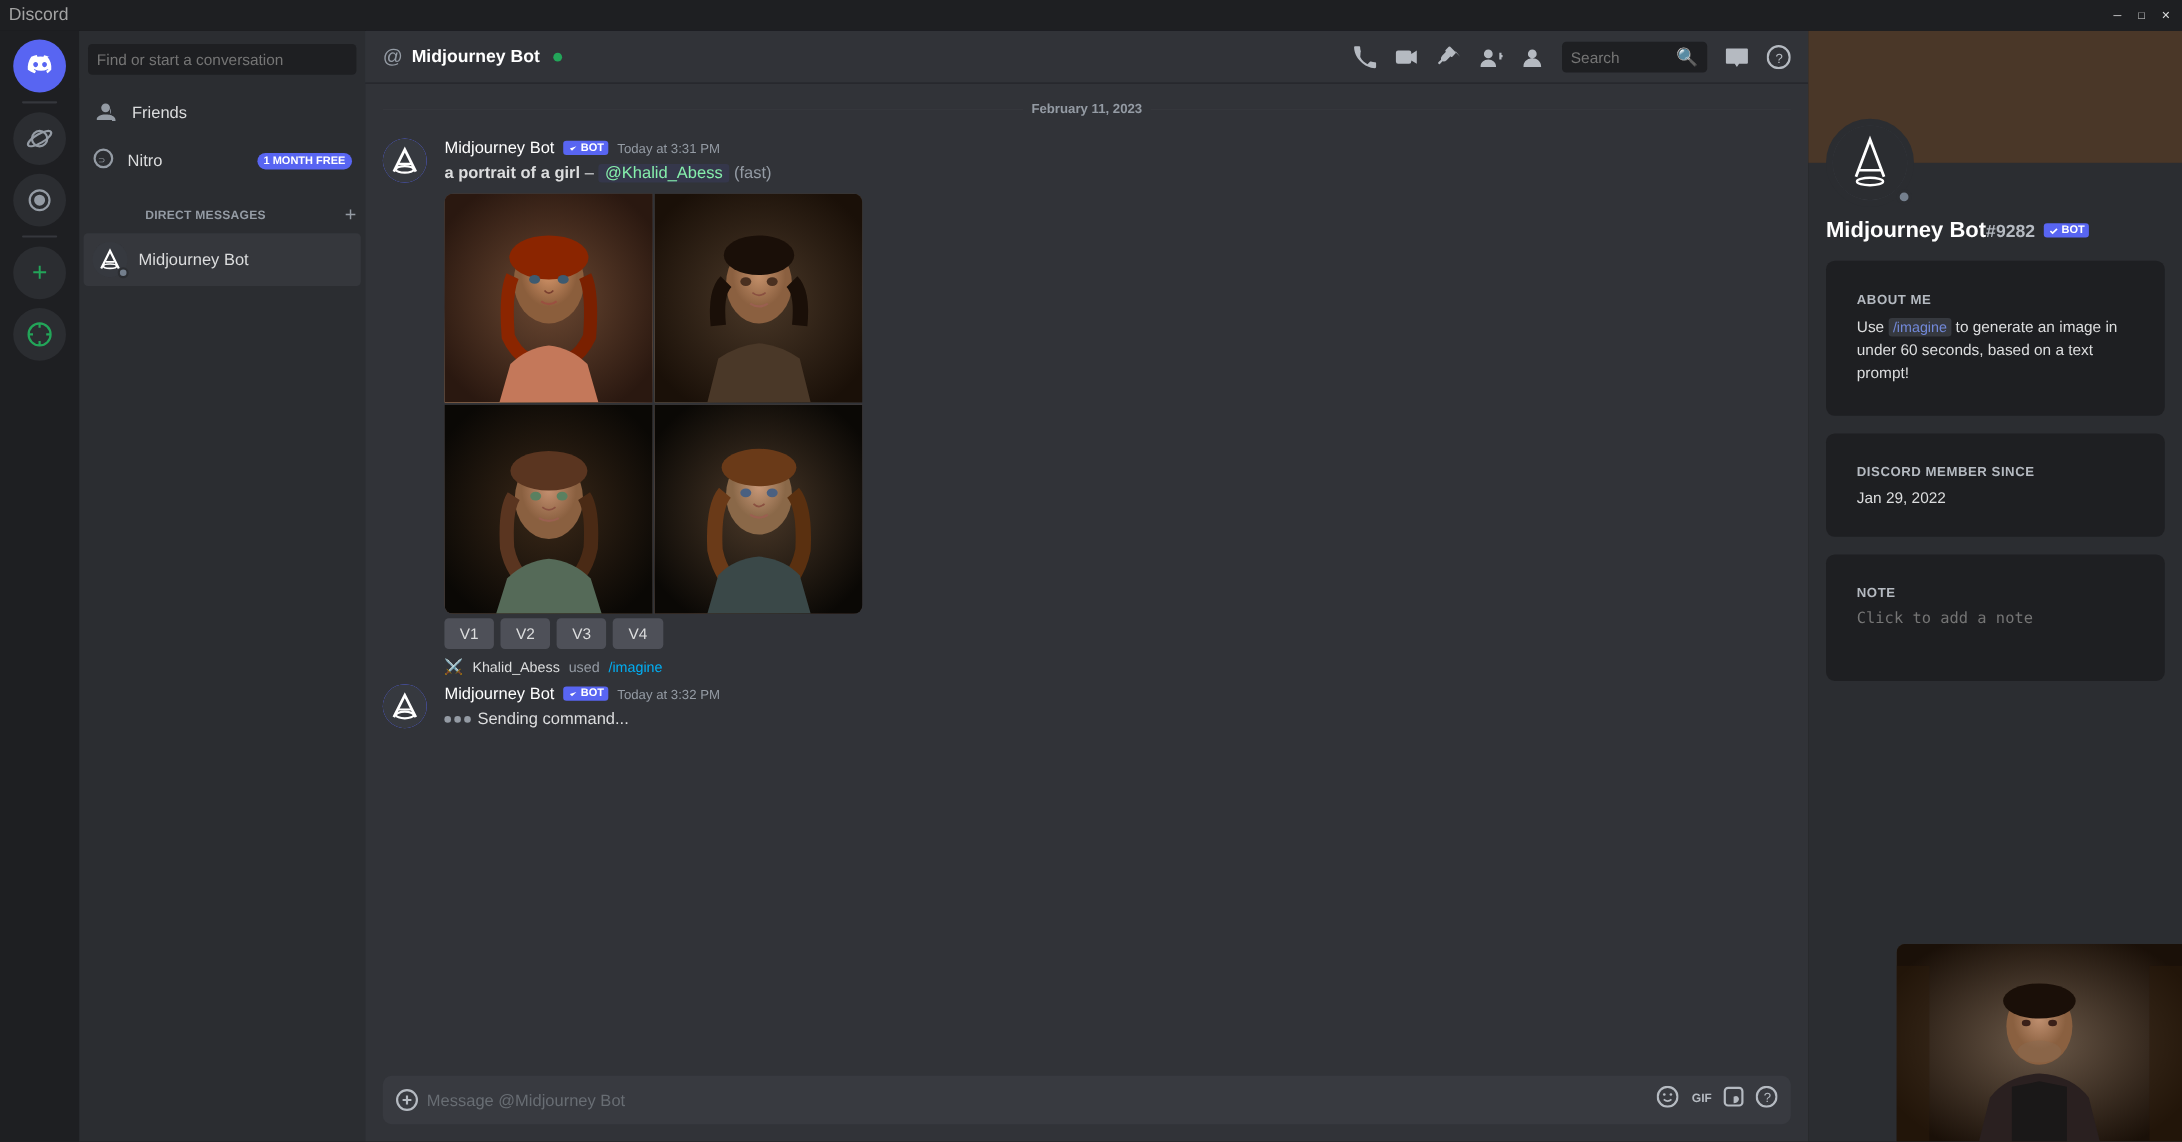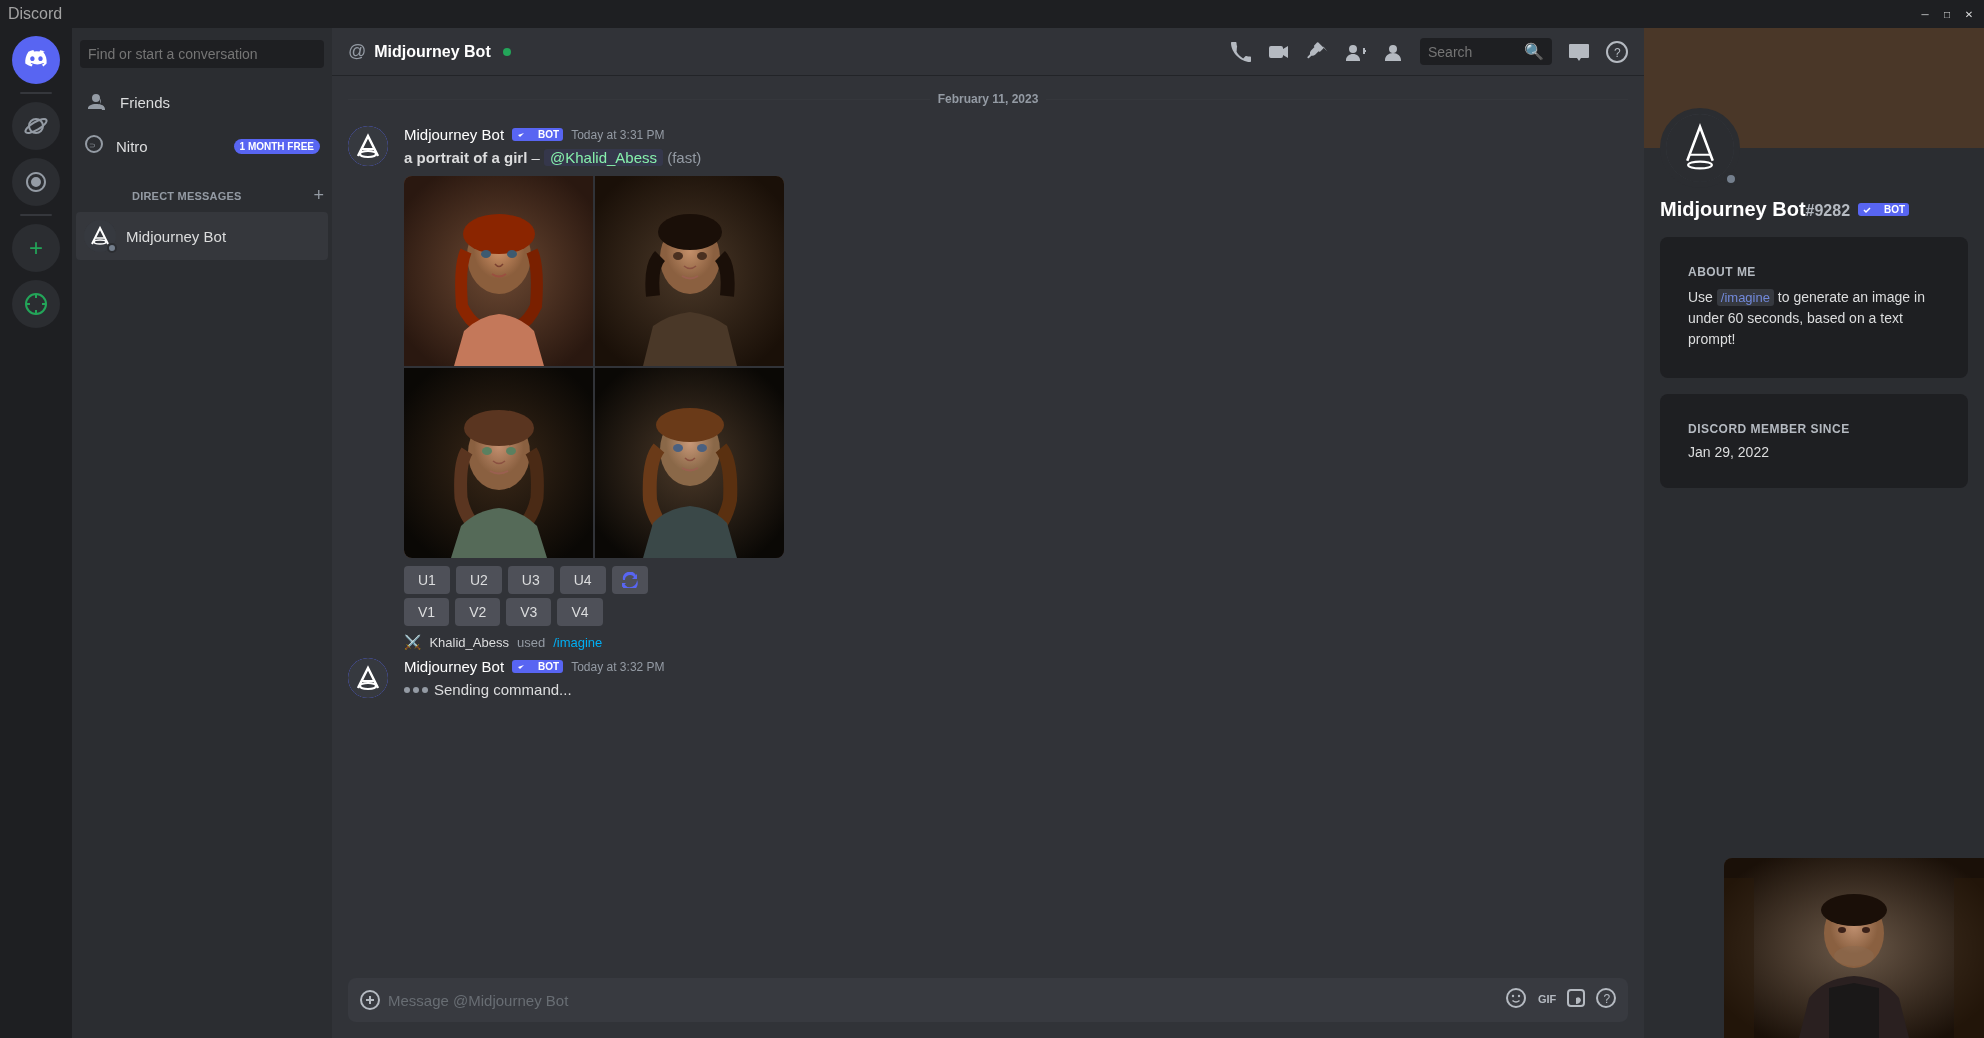--- a/index.html
+++ b/index.html
@@ -362,21 +362,21 @@
     }
     .bot-badge {
       background: #5865f2;
       color: white;
       font-size: 10px;
       font-weight: 700;
       padding: 1px 4px;
       border-radius: 3px;
       display: flex;
       align-items: center;
-      gap: 12px;
+      gap: 2px;
     }
     .message-timestamp {
       font-size: 12px;
       color: #949ba4;
     }
     .message-text {
       font-size: 15px;
       color: #dcddde;
       line-height: 1.4;
     }
@@ -929,32 +929,20 @@
                 <path d="M126 80 Q137 93 135 132 Q132 147 124 158" stroke="#5a3010" stroke-width="14" fill="none"></path>
                 <ellipse cx="83" cy="80" rx="5" ry="4" fill="#4a6080"></ellipse>
                 <ellipse cx="107" cy="80" rx="5" ry="4" fill="#4a6080"></ellipse>
                 <path d="M90 90 Q95 95 100 90" stroke="#8a5040" stroke-width="1.5" fill="none"></path>
                 <path d="M87 100 Q95 105 103 100" stroke="#9a6050" stroke-width="2" fill="none"></path>
                 <path d="M58 155 Q72 140 95 138 Q118 140 132 155 L142 190 L48 190Z" fill="#3a4848"></path>
               </svg>
             </div>
           </div>
 
-          <div class="action-buttons">
-            <button class="action-btn">U1</button>
-            <button class="action-btn">U2</button>
-            <button class="action-btn">U3</button>
-            <button class="action-btn">U4</button>
-            <button class="action-btn icon-btn">
-              <svg width="16" height="16" viewBox="0 0 16 16" fill="#5865f2" class="refresh-icon">
-                <path d="M13.5 2.5A7 7 0 0 0 1 8h2a5 5 0 0 1 9.1-2.9L10 7h5V2l-1.5 1.5z"></path>
-                <path d="M15 8a7 7 0 0 1-12.5 4.4L4 11H-1v5l1.5-1.5A7 7 0 0 0 15 8z"></path>
-              </svg>
-            </button>
-          </div>
 
           <div class="action-btn-row">
             <button class="action-btn">V1</button>
             <button class="action-btn">V2</button>
             <button class="action-btn">V3</button>
             <button class="action-btn">V4</button>
           </div>
         </div>
       </div>
 
@@ -1075,20 +1063,24 @@
         <div class="profile-section-text">
           <span>Use </span><span class="command-text">/imagine</span><span> to generate an image in under 60 seconds, based on a text prompt!</span>
         </div>
       </div>
 
       <div class="profile-section">
         <div class="profile-section-title">DISCORD MEMBER SINCE</div>
         <div class="profile-member-since">Jan 29, 2022</div>
       </div>
 
+      <div class="profile-section">
+        <div class="profile-section-title">NOTE</div>
+        <textarea class="profile-note-input" rows="2" placeholder="Click to add a note" style=""></textarea>
+      </div>
     </div>
 
     <div class="webcam-preview">
       <div class="webcam-inner">
         <svg viewBox="0 0 260 180" width="260" height="180">
 
           <defs>
             <radialGradient id="wbg" cx="50%" cy="50%" r="60%">
               <stop offset="0%" stop-color="#6a5848"></stop>
               <stop offset="100%" stop-color="#1a1008"></stop>

